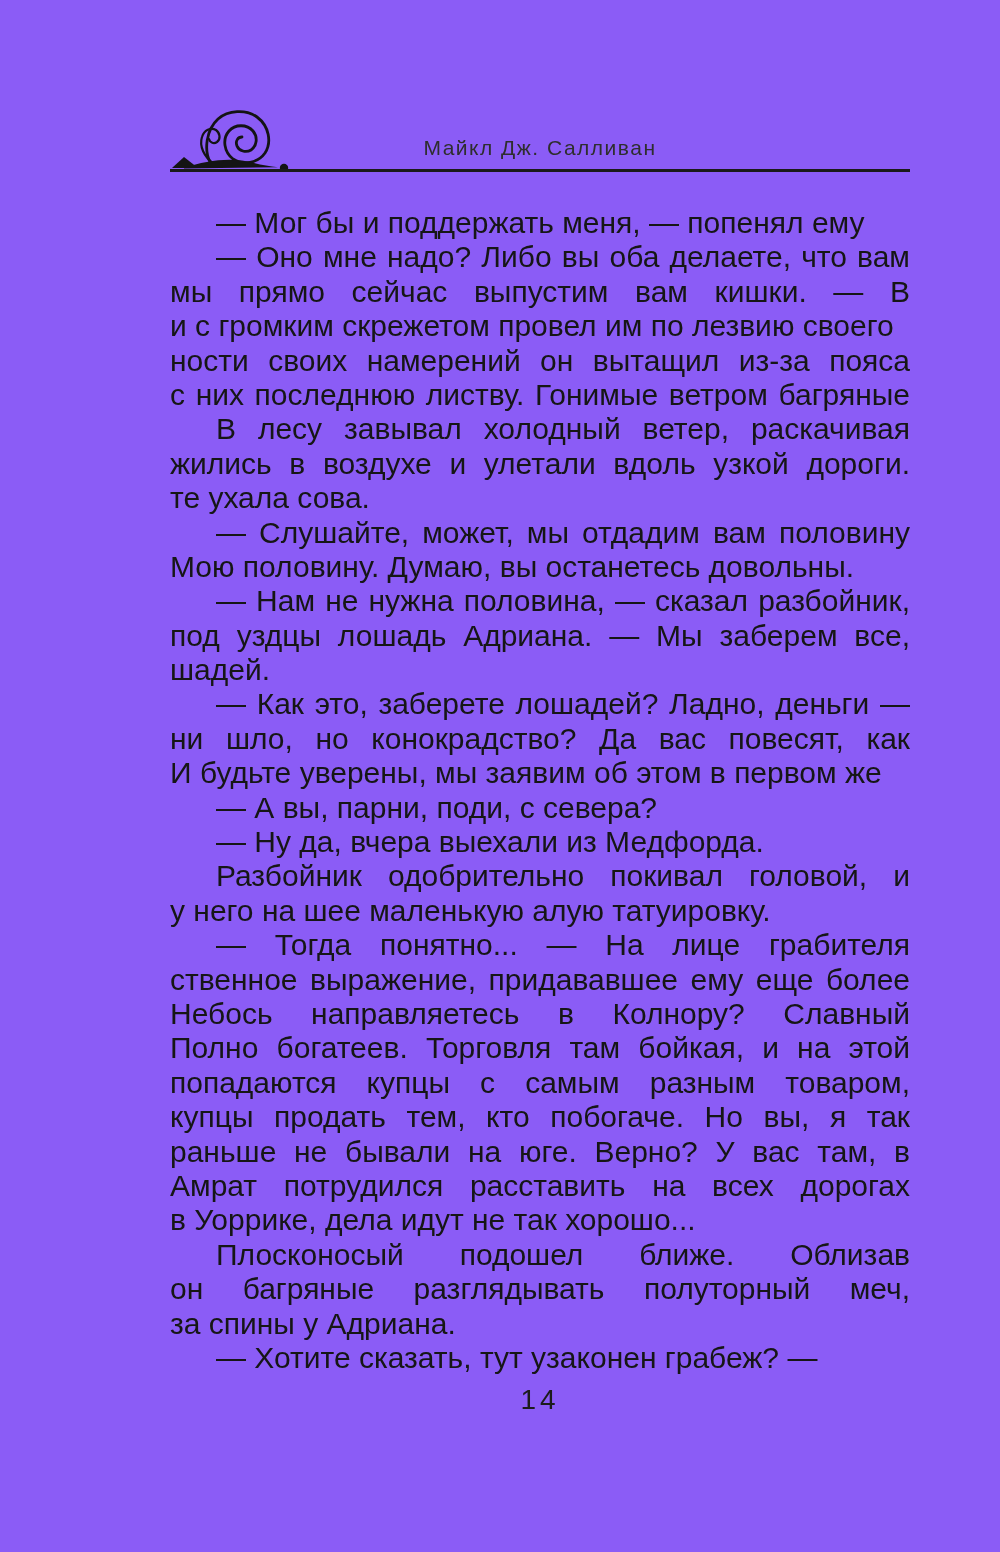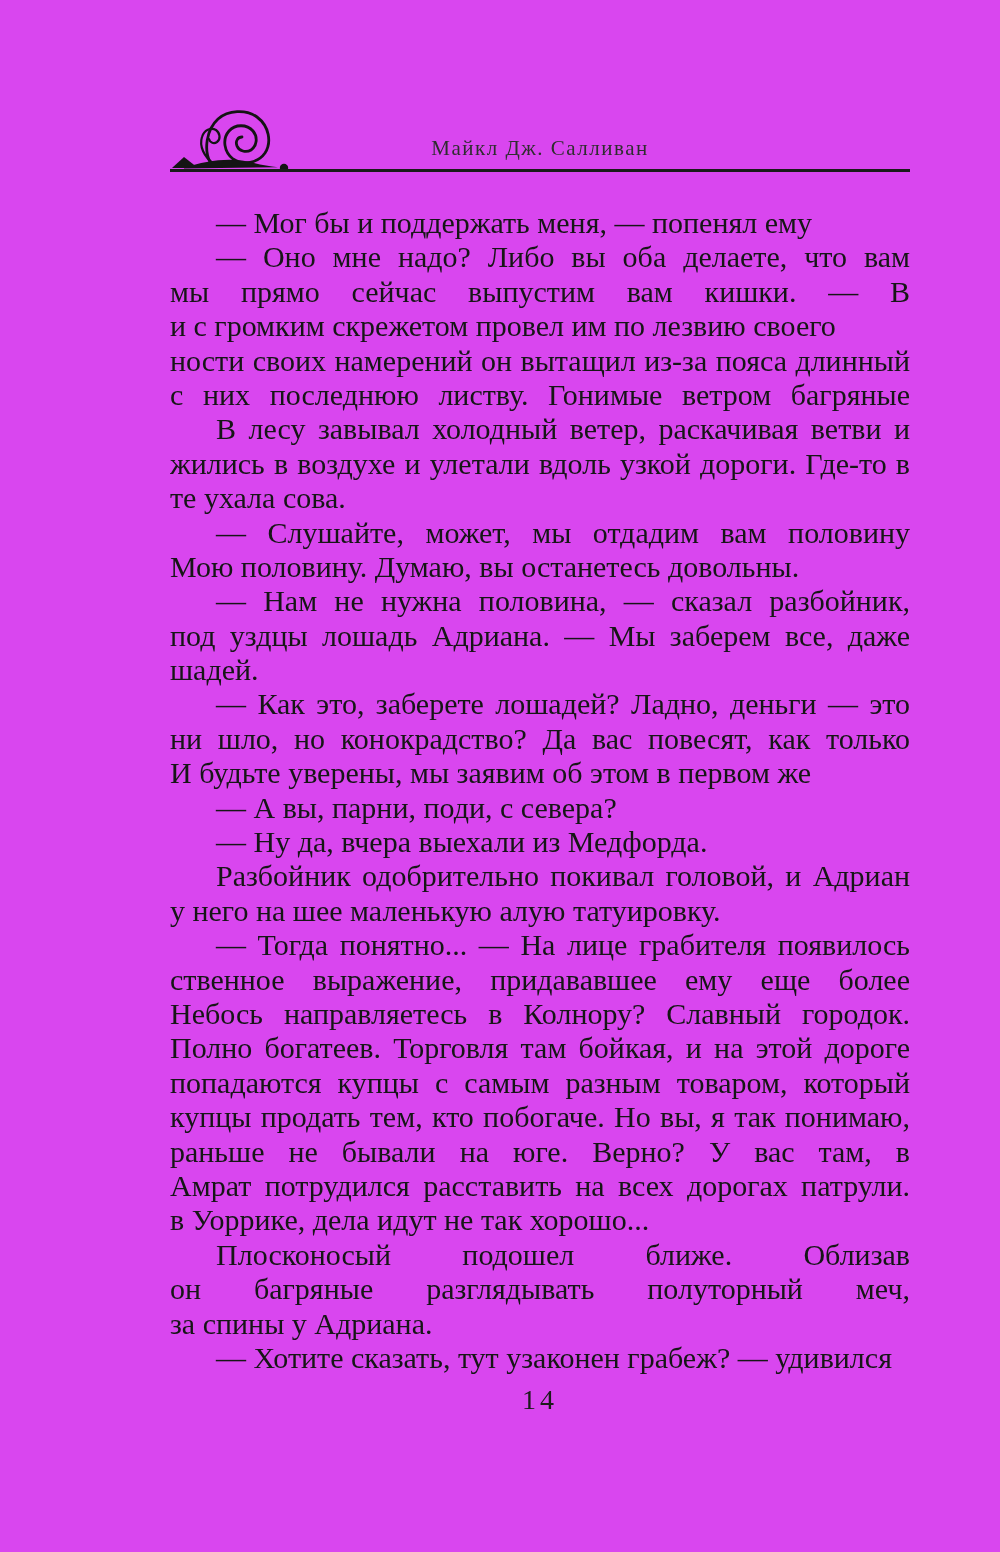--- a/index.html
+++ b/index.html
@@ -1,21 +1,21 @@
 <!DOCTYPE html>
 <html lang="ru"><head>
 <meta charset="utf-8">
 <style>
   html, body { margin: 0; padding: 0; background: #ffffff; }
   .page {
     position: relative;
     width: 1000px;
     height: 1552px;
-    background: #d946ef;
-    font-family: Liberation Serif, serif;
+    background: #8b5cf6;
+    font-family: Liberation Sans, sans-serif;
     color: #161616;
     overflow: hidden;
   }
   
   .ornament {
     position: absolute;
     left: 158px;
     top: 110px;
     width: 150px;
     height: 62px;

